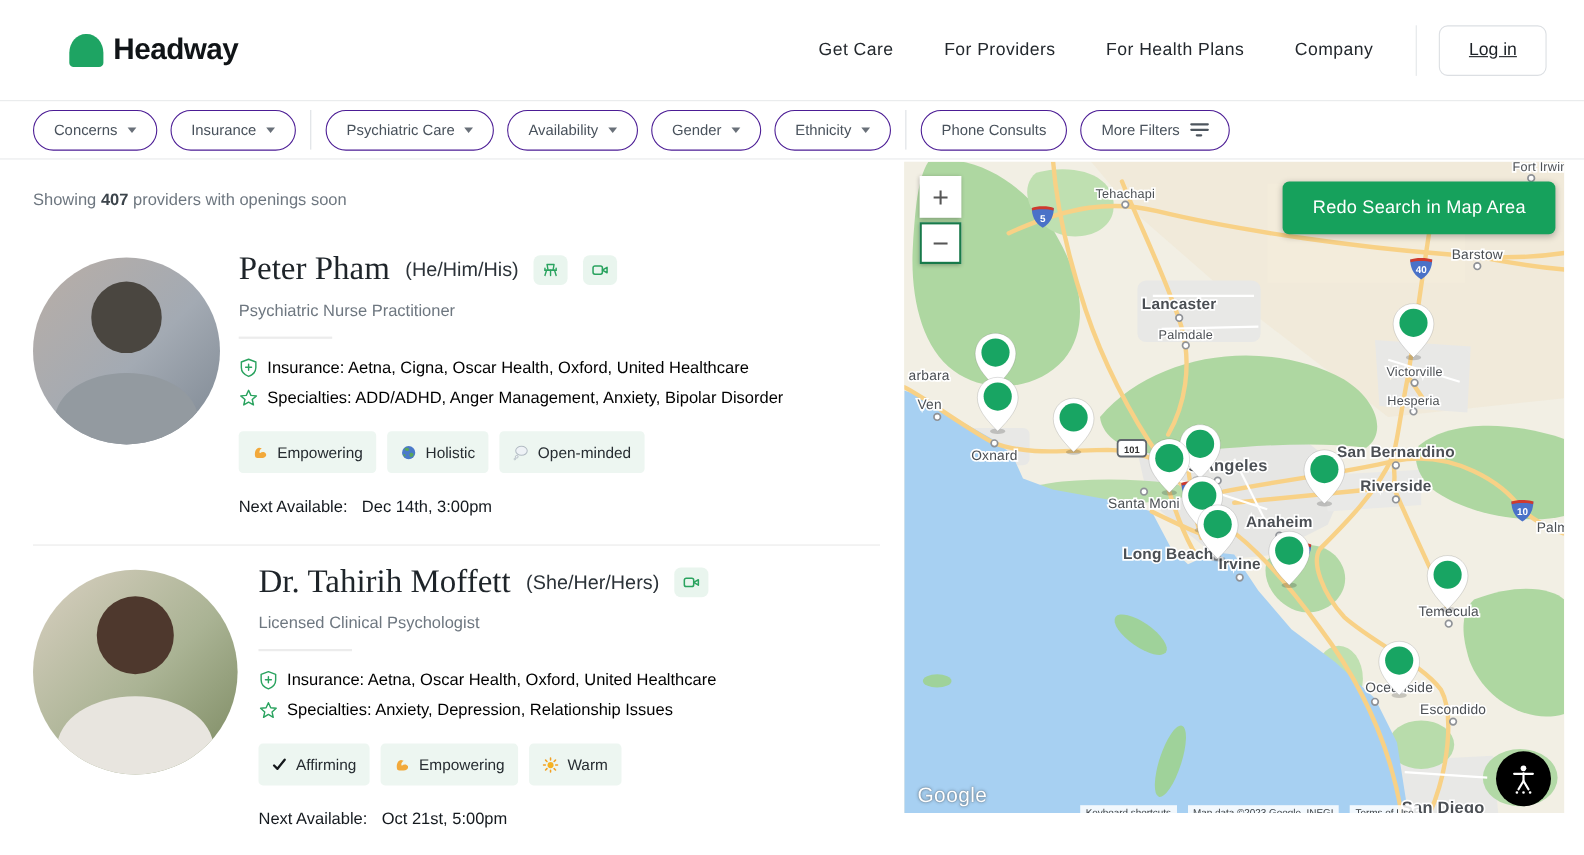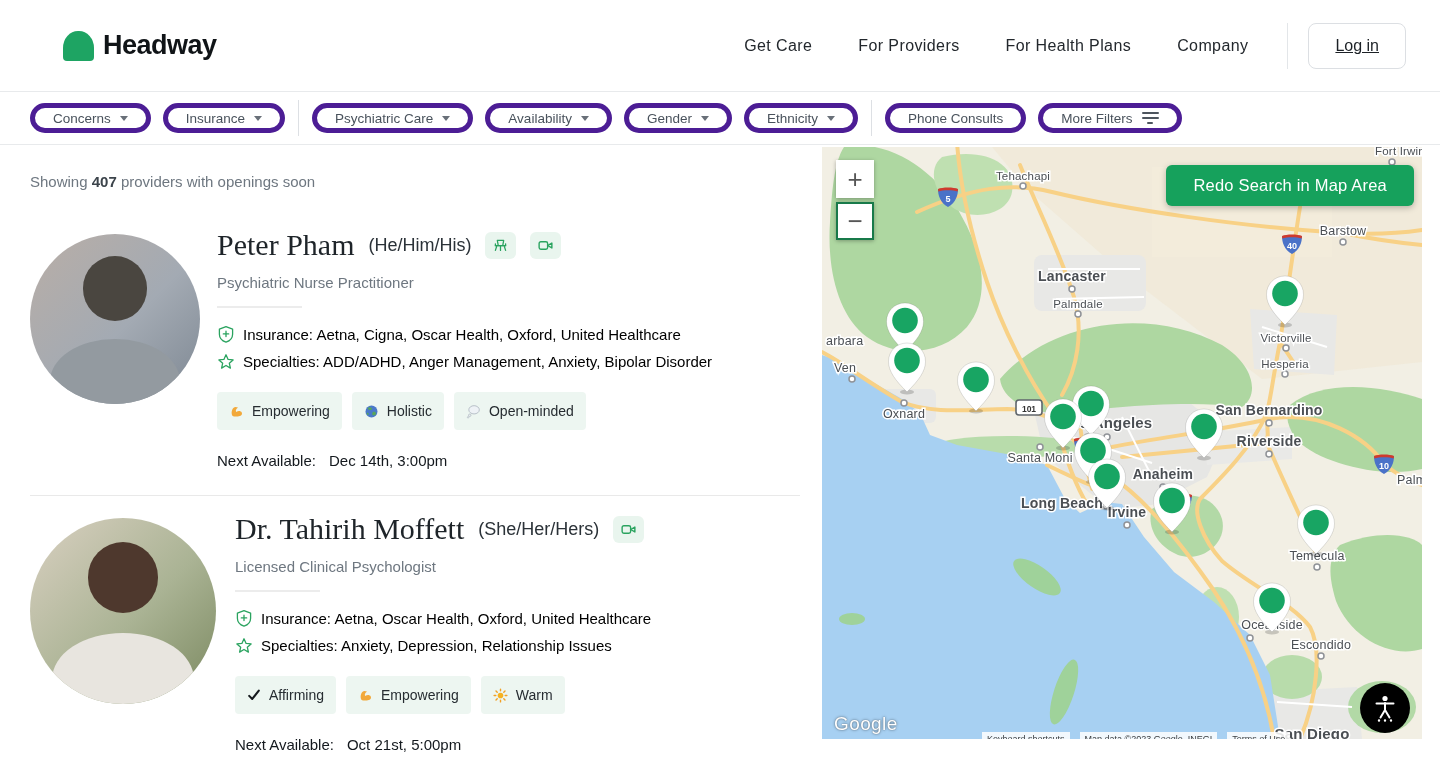--- a/index.html
+++ b/index.html
@@ -12,21 +12,21 @@
   .brand { display:flex; align-items:center; gap:9px; cursor:pointer; }
   .brand-mark { width:31px; height:30px; background:var(--brand,#1ea463); border-radius:15px 15px 4px 4px / 17px 17px 4px 4px; }
   .brand-name { font-size:27px; font-weight:700; letter-spacing:-0.5px; color:#101417; }
   nav { margin-left:auto; display:flex; align-items:center; }
   nav a { font-size:16px; color:#23282d; letter-spacing:0.4px; margin-left:46px; cursor:pointer; text-decoration:none; }
   .vdiv { width:1px; height:46px; background:#e3e6e9; margin:0 20px 0 39px; }
   .login { background:#fff; border:1px solid #dcdfe3; border-radius:8px; padding:13px 26px; font-size:16px; color:#1c2126; cursor:pointer; font-family:inherit;text-decoration:underline; }
 
   
   .filterbar { height:53px; display:flex; align-items:center; padding:0 30px; border-bottom:1px solid #e8eaec; }
-  .pill { display:flex; align-items:center; gap:9px; height:30px; padding:0 18px; border:5px solid #4c1d95; border-radius:999px; background:#fff; font-size:13.5px; color:#49525c; cursor:pointer; font-family:inherit; white-space:nowrap; }
+  .pill { display:flex; align-items:center; gap:9px; height:37px; padding:0 18px; border:1px solid #4c1d95; border-radius:999px; background:#fff; font-size:13.5px; color:#49525c; cursor:pointer; font-family:inherit; white-space:nowrap; }
   .pill + .pill { margin-left:12px;text-align:center; }
   .caret { width:0; height:0; border-left:4.5px solid transparent; border-right:4.5px solid transparent; border-top:5.5px solid #697079; }
   .fdiv { width:1px; height:36px; background:#dde0e4; margin:0 13px; }
   .flines { display:flex; flex-direction:column; align-items:center; gap:3px; }
   .flines i { display:block; height:2px; background:#4d555e; border-radius:1px; }
   .flines i:nth-child(1){ width:17px; } .flines i:nth-child(2){ width:17px; } .flines i:nth-child(3){ width:6px; }
 
   
   main { display:flex; }
   .list { width:822px; flex:0 0 auto; padding:0 22px 0 30px; }
@@ -58,21 +58,21 @@
   .next .next-val { margin-left:13px; }
   .carddiv { border:none; border-top:1px solid #e9e9e9; margin-top:26px; }
 
   
   .mapwrap { flex:1; }
   .map { position:relative; width:600px; height:592px; margin-top:2px; overflow:hidden; background:#f2efe4; cursor:grab; }
   .map svg.base { position:absolute; inset:0; display:block; }
   .zoomctl { position:absolute; top:13px; left:14px; display:flex; flex-direction:column; gap:4px; }
   .zoomctl button { width:38px; height:38px; background:#fff; border:none; box-shadow:0 1px 4px rgba(0,0,0,.3); font-size:26px; color:#565656; cursor:pointer; line-height:1; font-family:inherit; }
   .zoomctl button.focused { border:2px solid #187a4a; }
-  .redo { position:absolute; top:18px; right:8px; height:41px; padding:0 27px; border:none; border-radius:6px; background:var(--button-green,#16a15c); color:#fff; font-size:16.5px; font-weight:500; letter-spacing:0.2px; cursor:pointer; box-shadow:0 2px 6px rgba(0,0,0,.25); font-family:inherit; }
+  .redo { position:absolute; top:18px; right:8px; height:48px; padding:0 27px; border:none; border-radius:6px; background:var(--button-green,#16a15c); color:#fff; font-size:16.5px; font-weight:500; letter-spacing:0.2px; cursor:pointer; box-shadow:0 2px 6px rgba(0,0,0,.25); font-family:inherit; }
   .glogo { position:absolute; left:12px; bottom:4px; font-size:19px; font-weight:500; color:#fff; letter-spacing:0.4px; text-shadow:0 0 3px rgba(0,0,0,.45), 0 0 1px rgba(0,0,0,.4); }
   .a11y { position:absolute; right:12px; bottom:6px; width:50px; height:50px; border-radius:50%; background:#000; border:none; cursor:pointer; display:flex; align-items:center; justify-content:center; }
   .attrib { position:absolute; bottom:-7px; left:160px; display:flex; gap:10px; }
   .attrib span { background:rgba(255,255,255,.85); font-size:9px; color:#3c4043; padding:2px 5px; white-space:nowrap; }
   .attrib span:nth-child(1), .attrib span:nth-child(3){ cursor:pointer; }
 </style>
 </head>
 <body>
 
 <div class="page">

